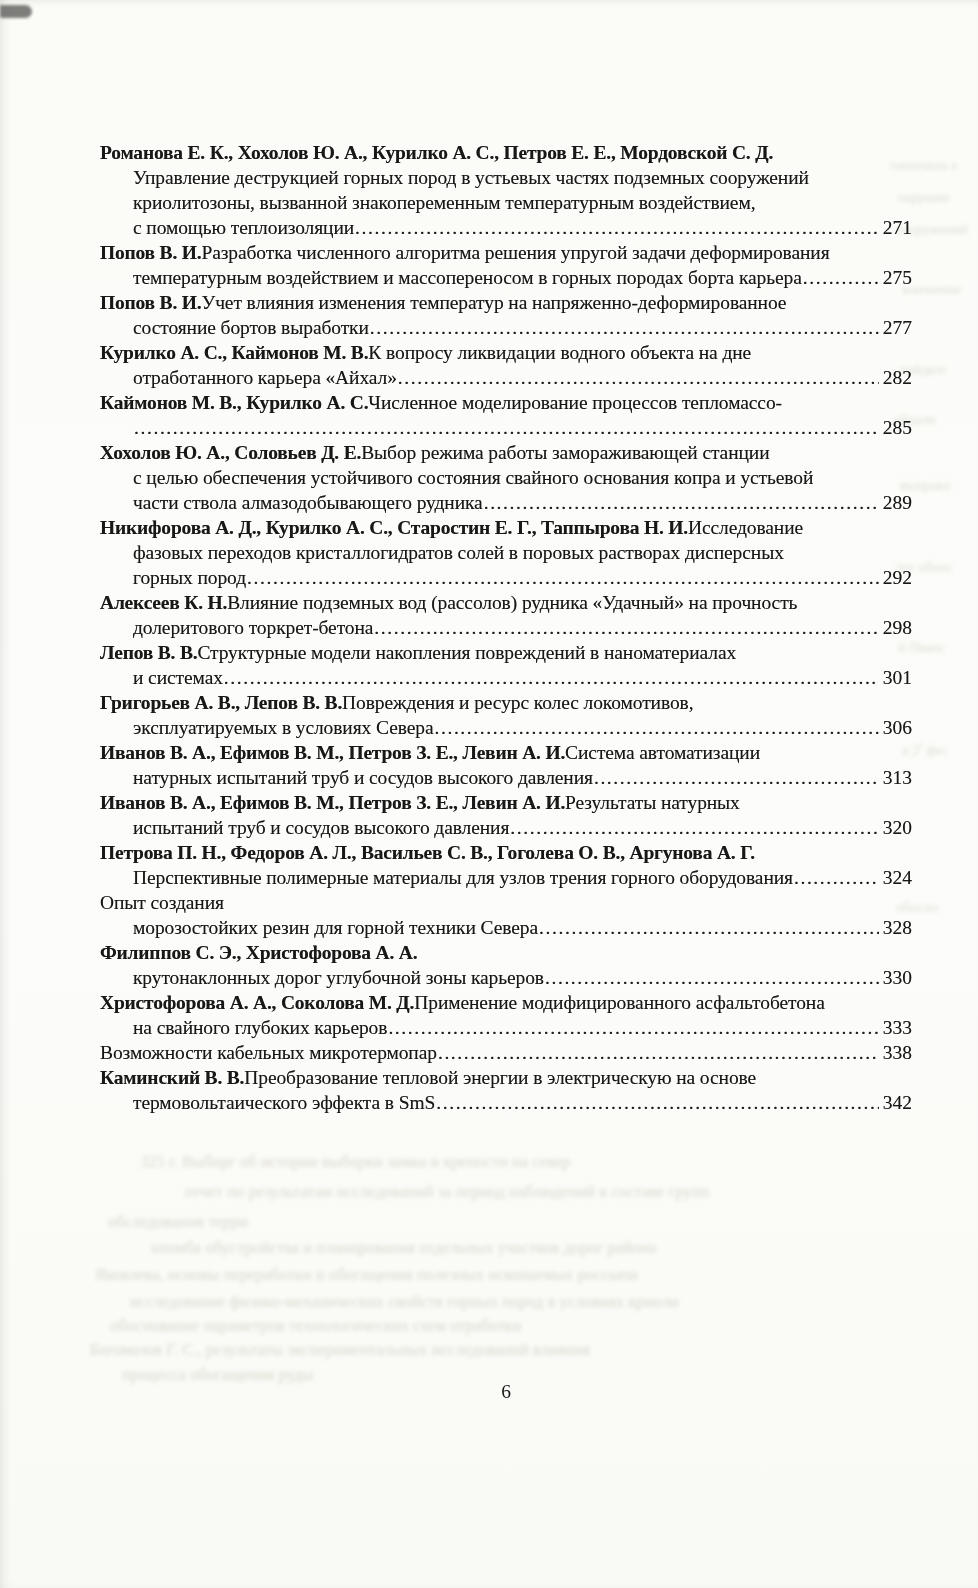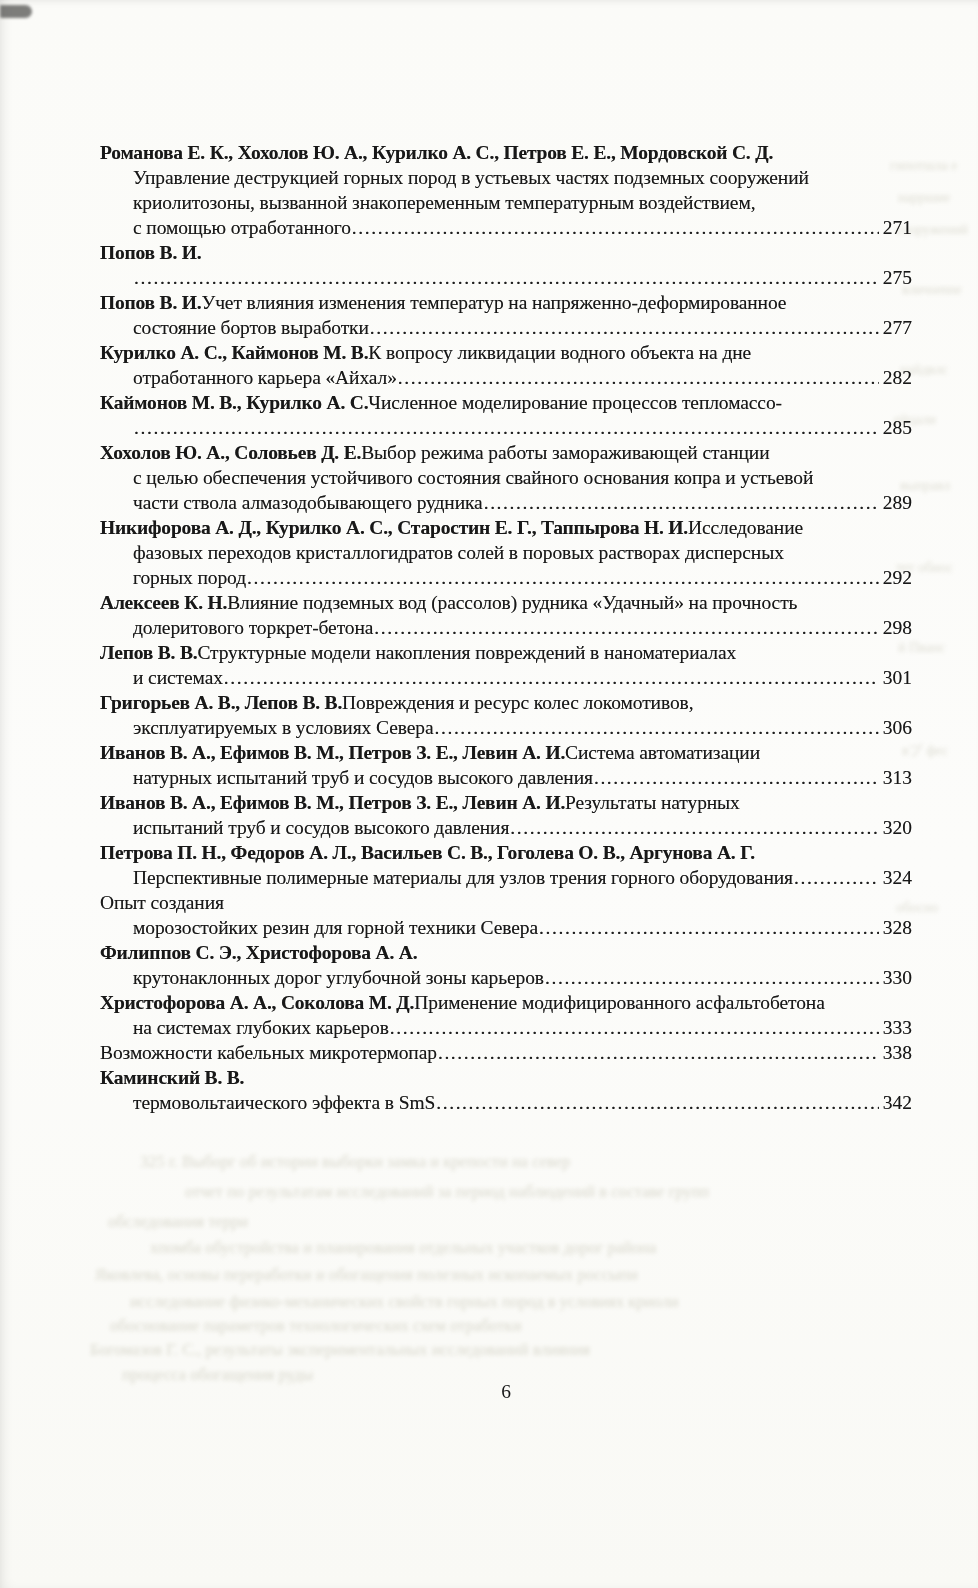--- a/index.html
+++ b/index.html
@@ -81,30 +81,32 @@
         <div class="toc-line">
           <span class="authors">Романова Е. К., Хохолов Ю. А., Курилко А. С., Петров Е. Е., Мордовской С. Д.</span>
         </div>
         <div class="toc-line indent">
           <span class="title">Управление деструкцией горных пород в устьевых частях подземных сооружений</span>
         </div>
         <div class="toc-line indent">
           <span class="title">криолитозоны, вызванной знакопеременным температурным воздействием,</span>
         </div>
         <div class="toc-line indent">
-          <span class="title">с помощью отработанного</span>
+          <span class="title">с помощью теплоизоляции</span>
           <span class="dots">............................................................................................................................................................................................................................</span>
           <span class="pagenum">271</span>
         </div>
       </div>
       <div class="toc-entry">
         <div class="toc-line">
           <span class="authors">Попов В. И. </span>
-        </div>
-        <div class="toc-line indent">
+          <span class="title">Разработка численного алгоритма решения упругой задачи деформирования</span>
+        </div>
+        <div class="toc-line indent">
+          <span class="title">температурным воздействием и массопереносом в горных породах борта карьера</span>
           <span class="dots">............................................................................................................................................................................................................................</span>
           <span class="pagenum">275</span>
         </div>
       </div>
       <div class="toc-entry">
         <div class="toc-line">
           <span class="authors">Попов В. И. </span>
           <span class="title">Учет влияния изменения температур на напряженно-деформированное</span>
         </div>
         <div class="toc-line indent">
@@ -246,35 +248,36 @@
           <span class="dots">............................................................................................................................................................................................................................</span>
           <span class="pagenum">330</span>
         </div>
       </div>
       <div class="toc-entry">
         <div class="toc-line">
           <span class="authors">Христофорова А. А., Соколова М. Д. </span>
           <span class="title">Применение модифицированного асфальтобетона</span>
         </div>
         <div class="toc-line indent">
-          <span class="title">на системах глубоких карьеров</span>
+          <span class="title">на свайного глубоких карьеров</span>
           <span class="dots">............................................................................................................................................................................................................................</span>
           <span class="pagenum">333</span>
         </div>
       </div>
       <div class="toc-entry">
         <div class="toc-line">
           <span class="title">Возможности кабельных микротермопар</span>
           <span class="dots">............................................................................................................................................................................................................................</span>
           <span class="pagenum">338</span>
         </div>
       </div>
       <div class="toc-entry">
         <div class="toc-line">
           <span class="authors">Каминский В. В. </span>
+          <span class="title">Преобразование тепловой энергии в электрическую на основе</span>
         </div>
         <div class="toc-line indent">
           <span class="title">термовольтаического эффекта в SmS</span>
           <span class="dots">............................................................................................................................................................................................................................</span>
           <span class="pagenum">342</span>
         </div>
       </div>
     </div>
   <div class="footer">6</div>
 </div>

